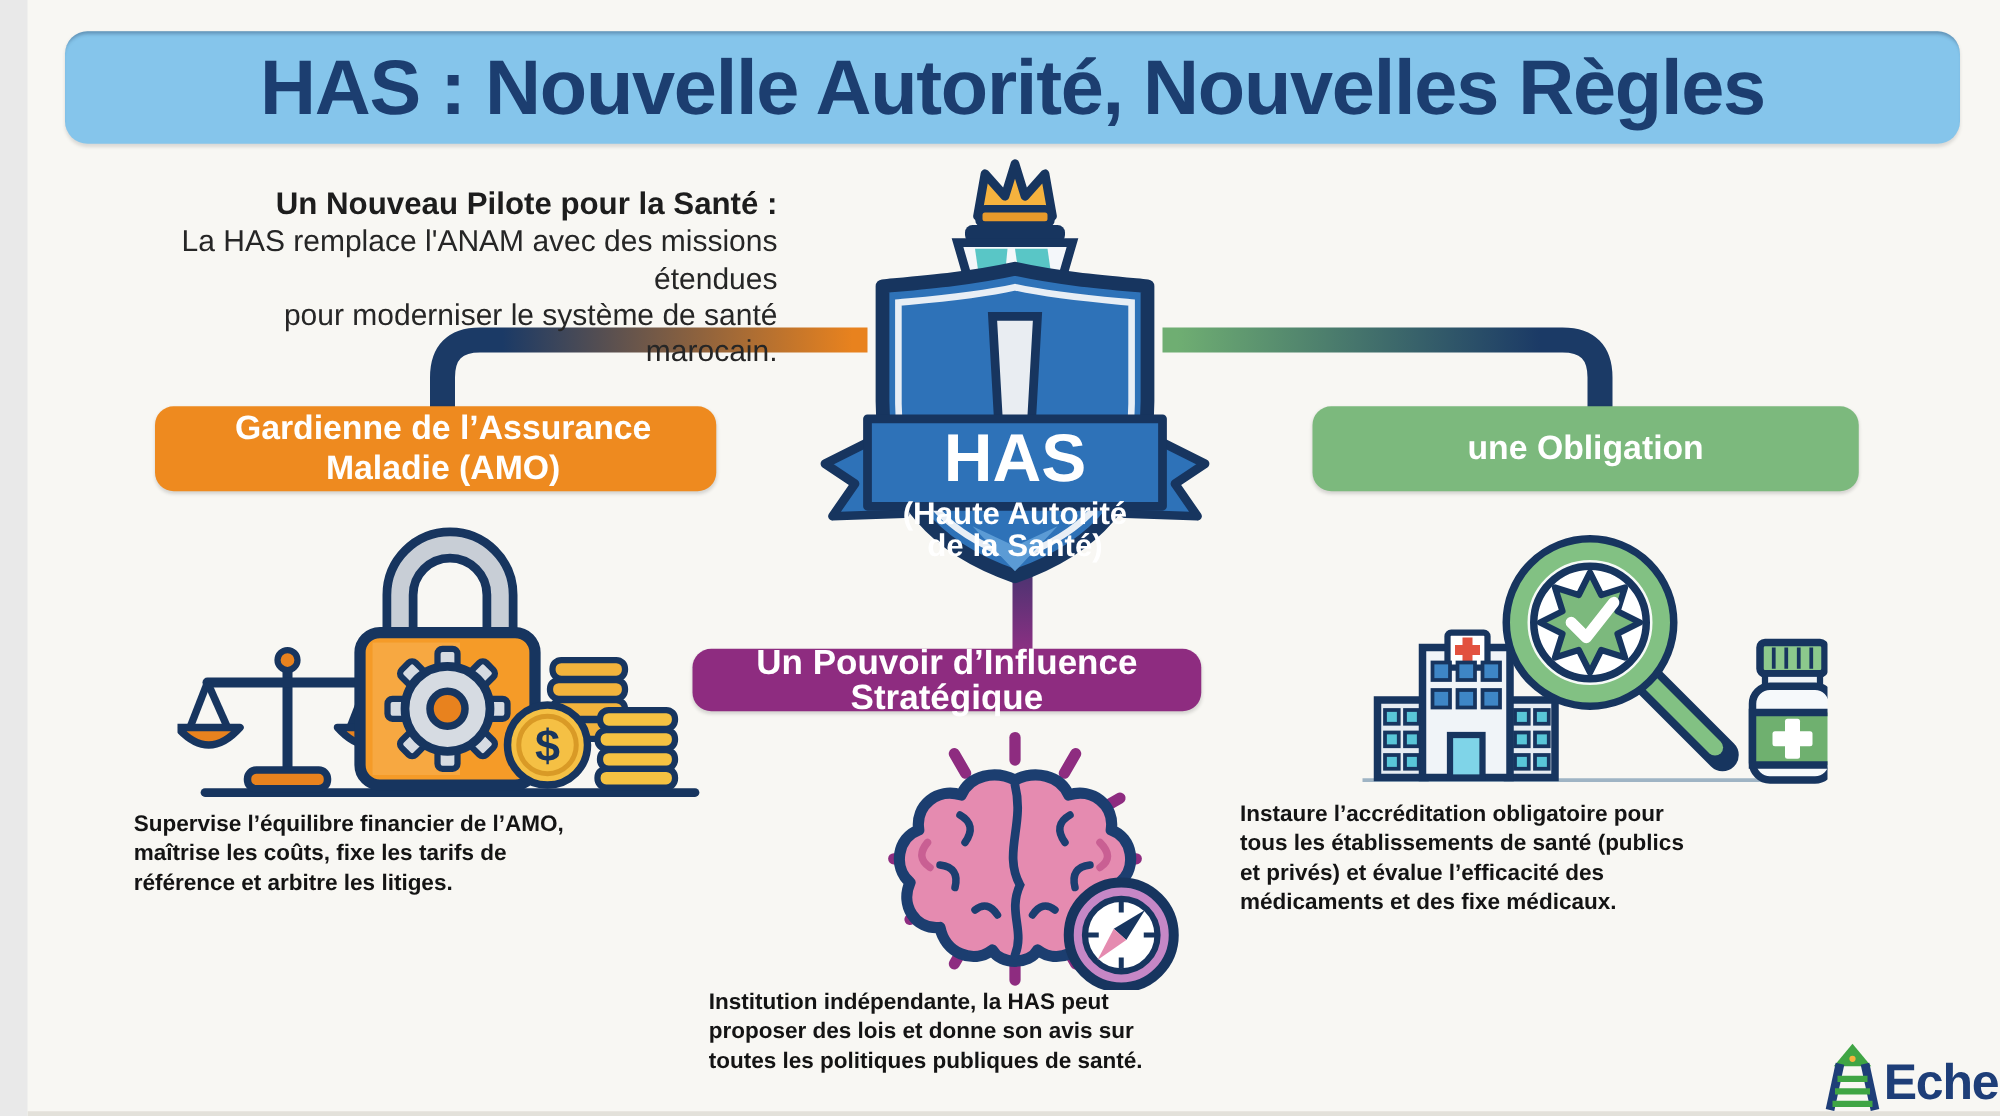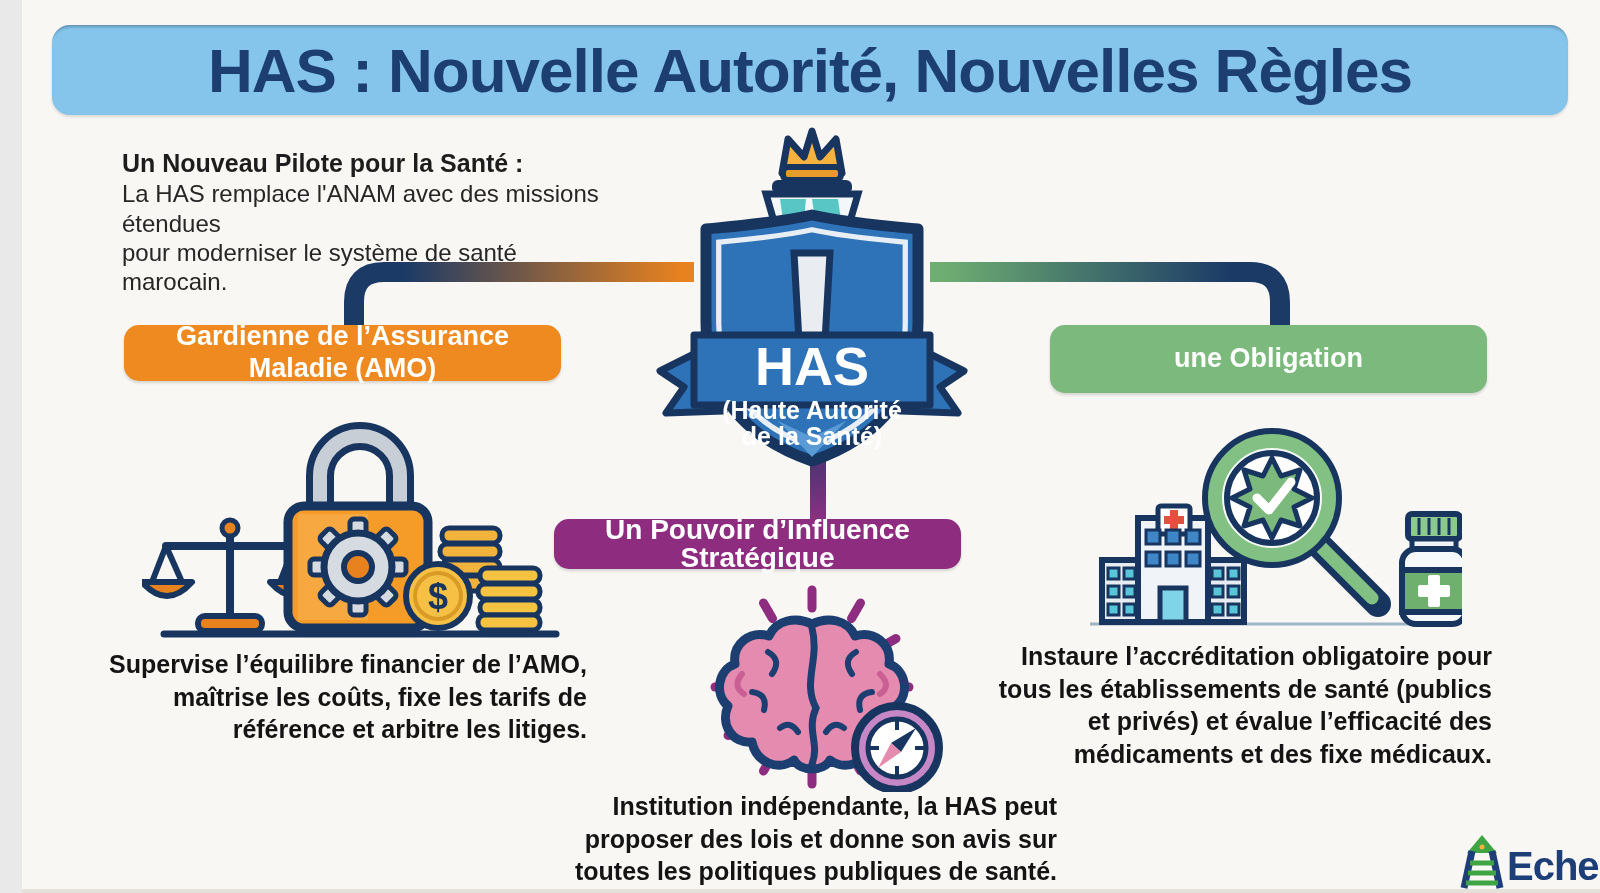--- a/index.html
+++ b/index.html
@@ -16,38 +16,38 @@
     background:#85c5eb;border-radius:18px;
     box-shadow:inset 0 4px 3px -2px rgba(30,50,80,.35), 0 2px 3px rgba(0,0,0,.12);
     display:flex;align-items:center;justify-content:center;
   }
   #banner h1{
     margin:0;font-size:62px;font-weight:bold;color:#1c3e70;
     letter-spacing:-1px;white-space:nowrap;
   }
   
   #intro{
-    left:100px;top:148px;width:500px;text-align:left;color:#262626;
+    left:100px;top:148px;width:500px;text-align:right;color:#262626;
   }
   #intro .head{font-weight:bold;font-size:25px;line-height:1.25;color:#1d1d1d;}
   #intro .line{font-size:24px;line-height:1.22;}
   
   #connectors{left:0;top:0;width:1600px;height:893px;pointer-events:none;}
   
   .node-box{
     border-radius:15px;color:#fff;font-weight:bold;text-align:center;
     display:flex;flex-direction:column;justify-content:center;
     box-shadow:0 2px 3px rgba(0,0,0,.15);
   }
-  #box-left{left:102px;top:325px;width:437px;height:56px;background:#ee8a1f;font-size:27px;line-height:1.18;}
+  #box-left{left:102px;top:325px;width:437px;height:68px;background:#ee8a1f;font-size:27px;line-height:1.18;padding-left:12px;}
   #box-right{left:1028px;top:325px;width:437px;height:68px;background:#7cb97d;font-size:27px;line-height:1.18;}
   #box-center{left:532px;top:519px;width:407px;height:50px;background:#8e2c80;font-size:28px;line-height:1;}
   
   .desc{
-    text-align:right;color:#141414;font-weight:bold;font-size:25px;line-height:1.3;
+    text-align:left;color:#141414;font-weight:bold;font-size:18px;line-height:1.3;
   }
   #desc-left{left:85px;top:648px;width:480px;}
   #desc-right{left:970px;top:640px;width:500px;}
   #desc-center{left:545px;top:790px;width:490px;}
   
   #logo{left:1437px;top:833px;display:flex;align-items:flex-end;gap:2px;white-space:nowrap;}
   #logo .t1{font-size:40px;font-weight:bold;color:#1e3e78;letter-spacing:-1px;}
   #bottom-line{left:0;top:889px;width:1600px;height:4px;background:#e3e1da;}
 </style>
 </head>

